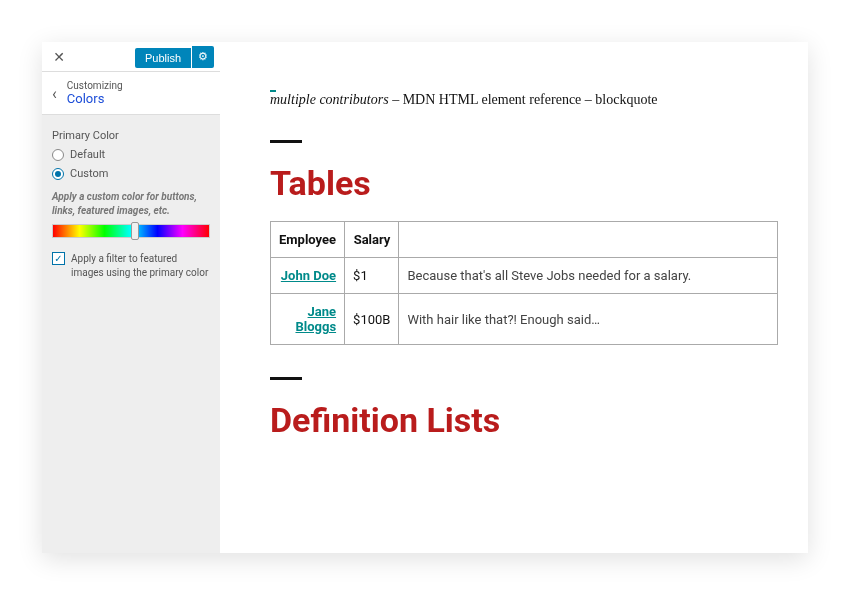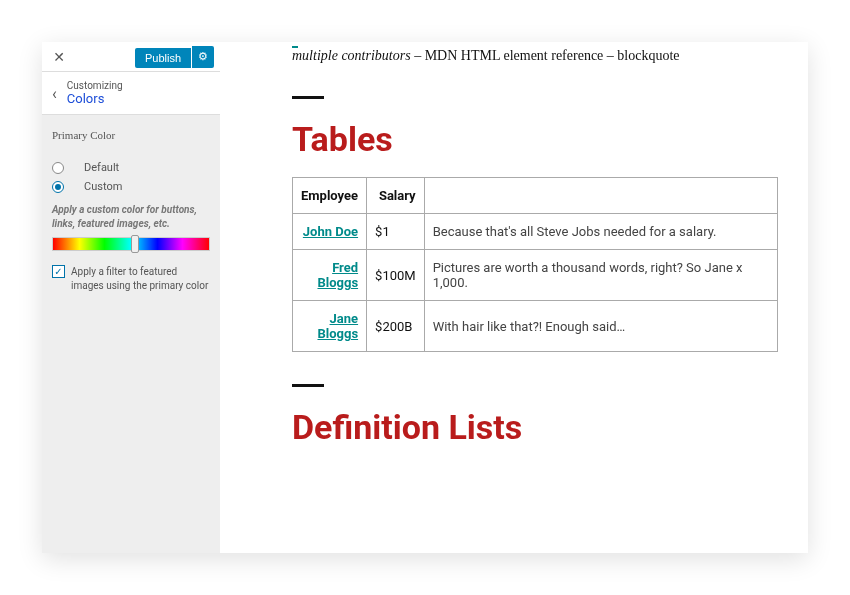--- a/index.html
+++ b/index.html
@@ -96,28 +96,27 @@
     .header-text .big {
       font-size: 13px;
       color: #1d4ed8;
     }
     .controls {
       padding: 14px 10px;
     }
     .label {
       font-size: 11px;
       color: #555;
-      margin-bottom: 20px;
-      font-family: Liberation Serif, serif;
+      margin-bottom: 6px;
     }
     .radio-row {
       display: flex;
       align-items: center;
       margin-bottom: 6px;
-      gap: 20px;
+      gap: 6px;
       font-size: 11px;
       color: #555;
     }
     .radio {
       width: 12px;
       height: 12px;
       border: 1px solid #888;
       border-radius: 50%;
       background: #fff;
       display: inline-block;
@@ -180,21 +179,22 @@
       display: flex;
       align-items: center;
       justify-content: center;
       font-size: 10px;
       color: #0073aa;
     }
     .preview {
       flex: 1;
       background: #fff;
       overflow: hidden;
-      padding: 30px 30px 0 72px;
+      padding: 30px 30px 0 50px;
+      margin-top: 44px;
     }
     .cite-line {
       font-family: Georgia, serif;
       font-size: 14px;
       color: #111;
       margin-bottom: 6px;
     }
     .cite-line .ital {
       font-style: italic;
     }
@@ -310,27 +310,22 @@
             <th></th>
           </tr>
         </thead>
         <tbody>
           <tr>
             <td class="name-cell"><a href="#">John Doe</a></td>
             <td class="sal">$1</td>
             <td>Because that's all Steve Jobs needed for a salary.</td>
           </tr>
           <tr>
-            <td class="name-cell"><a href="#">Fred Bloggs</a></td>
-            <td class="sal">$100M</td>
-            <td>Pictures are worth a thousand words, right? So Jane x 1,000.</td>
-          </tr>
-          <tr>
             <td class="name-cell"><a href="#">Jane Bloggs</a></td>
-            <td class="sal">$200B</td>
+            <td class="sal">$100B</td>
             <td>With hair like that?! Enough said…</td>
           </tr>
         </tbody>
       </table>
 
       <div class="hr"></div>
       <h2 class="big-heading">Definition Lists</h2>
     </div>
   </div>
 </div>

